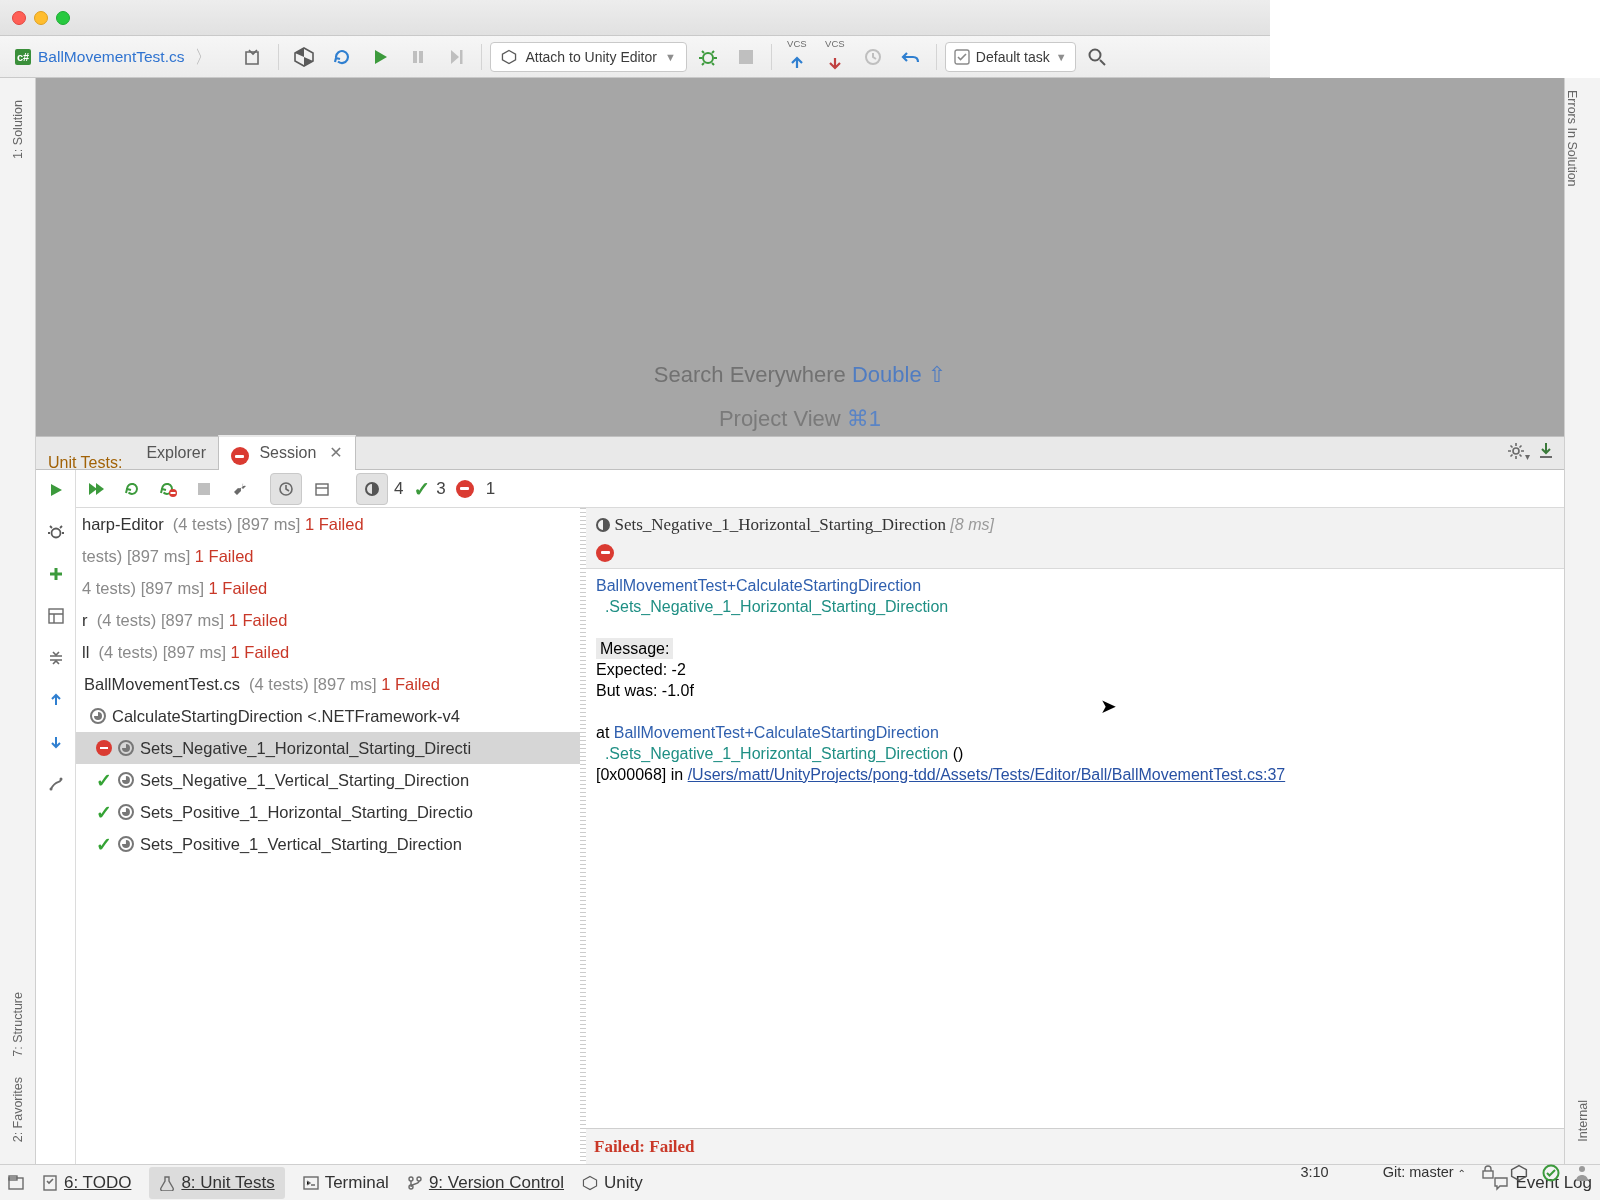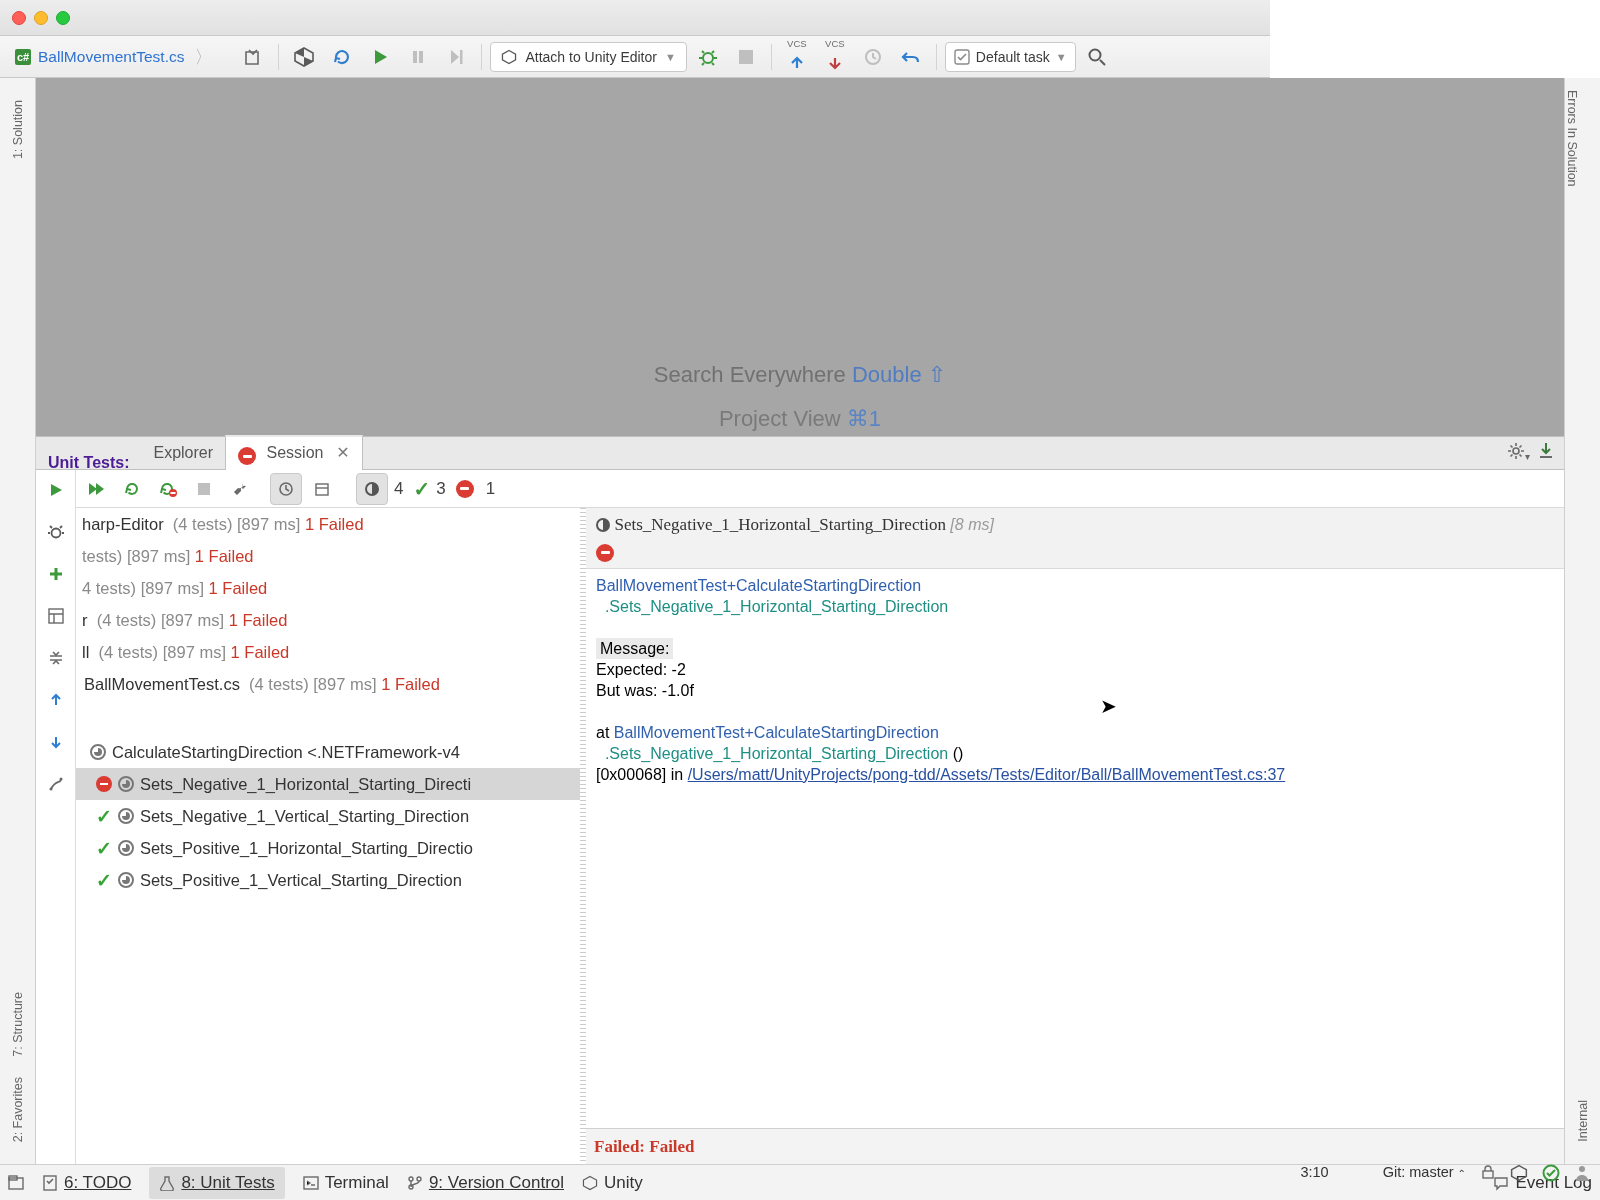--- a/index.html
+++ b/index.html
@@ -38,21 +38,21 @@
 
 
 .editor{position:absolute;left:36px;right:36px;top:78px;height:358px;background:#a6a6a6;display:flex;flex-direction:column;align-items:center;justify-content:flex-end;padding-bottom:4px;}
 .hint{color:#717171;font-size:22px;margin-bottom:18px;}
 .hint .kb{color:#4f7cc2;}
 .hint2{color:#7a7a7a;font-size:22px;overflow:hidden;height:26px;}
 .hint2 .kb{color:#5a84c5;}
 
 
 .uthdr{position:absolute;left:36px;right:36px;top:436px;height:34px;background:#e9e9e9;border-top:1px solid #c0c0c0;border-bottom:1px solid #c0c0c0;display:flex;align-items:center;font-size:16px;}
-.uthdr .lbl{padding:0 12px;color:#4c1d95;font-weight:700;margin-top:20px;}
+.uthdr .lbl{padding:0 12px;color:#a16207;font-weight:400;margin-top:20px;}
 .uthdr .tab{padding:6px 12px;color:#555;}
 .uthdr .tab.active{background:#fff;border-top:2px solid #e9e9e9;border-left:1px solid #c0c0c0;border-right:1px solid #c0c0c0;}
 .failicon{display:inline-flex;width:18px;height:18px;background:#da3b32;border-radius:50%;align-items:center;justify-content:center;margin-right:6px;}
 .failicon::after{content:"";width:9px;height:3px;background:#fff;border-radius:1px;}
 .uthdr .close{color:#7a7a7a;margin-left:4px;}
 .uthdr .right{margin-left:auto;display:flex;gap:8px;padding-right:10px;}
 
 
 .uttb{position:absolute;left:36px;right:36px;top:470px;height:38px;background:#fff;border-bottom:1px solid #dadada;display:flex;align-items:center;padding:0 4px;gap:4px;}
 .utleft{position:absolute;left:36px;top:470px;bottom:36px;width:40px;border-right:1px solid #dcdcdc;background:#fff;display:flex;flex-direction:column;align-items:center;padding-top:4px;gap:10px;}
@@ -360,21 +360,21 @@
   <span class="cnt">1</span>
 </div>
 
 <div class="tree">
   <div class="row"><span>harp-Editor</span>&nbsp;&nbsp;<span class="gray">(4 tests)</span>&nbsp;<span class="gray">[897 ms]</span>&nbsp;<span class="failtxt">1 Failed</span></div>
   <div class="row"><span class="gray">tests)</span>&nbsp;<span class="gray">[897 ms]</span>&nbsp;<span class="failtxt">1 Failed</span></div>
   <div class="row"><span class="gray">4 tests)</span>&nbsp;<span class="gray">[897 ms]</span>&nbsp;<span class="failtxt">1 Failed</span></div>
   <div class="row"><span>r</span>&nbsp;&nbsp;<span class="gray">(4 tests)</span>&nbsp;<span class="gray">[897 ms]</span>&nbsp;<span class="failtxt">1 Failed</span></div>
   <div class="row"><span>ll</span>&nbsp;&nbsp;<span class="gray">(4 tests)</span>&nbsp;<span class="gray">[897 ms]</span>&nbsp;<span class="failtxt">1 Failed</span></div>
   <div class="row" style="padding-left:8px;"><span>BallMovementTest.cs</span>&nbsp;&nbsp;<span class="gray">(4 tests)</span>&nbsp;<span class="gray">[897 ms]</span>&nbsp;<span class="failtxt">1 Failed</span></div>
-  <div class="row" style="padding-left:14px;margin-top:36px;">
+  <div class="row" style="padding-left:14px;">
       <span class="gicon"></span>
       <span>CalculateStartingDirection &lt;.NETFramework-v4</span>
     </div>
   <div class="row sel" style="padding-left:20px;">
       <span class="fail"></span>
       <span class="gicon"></span>
       <span>Sets_Negative_1_Horizontal_Starting_Directi</span>
     </div>
   <div class="row" style="padding-left:20px;">
       <span class="pass">✓</span>

